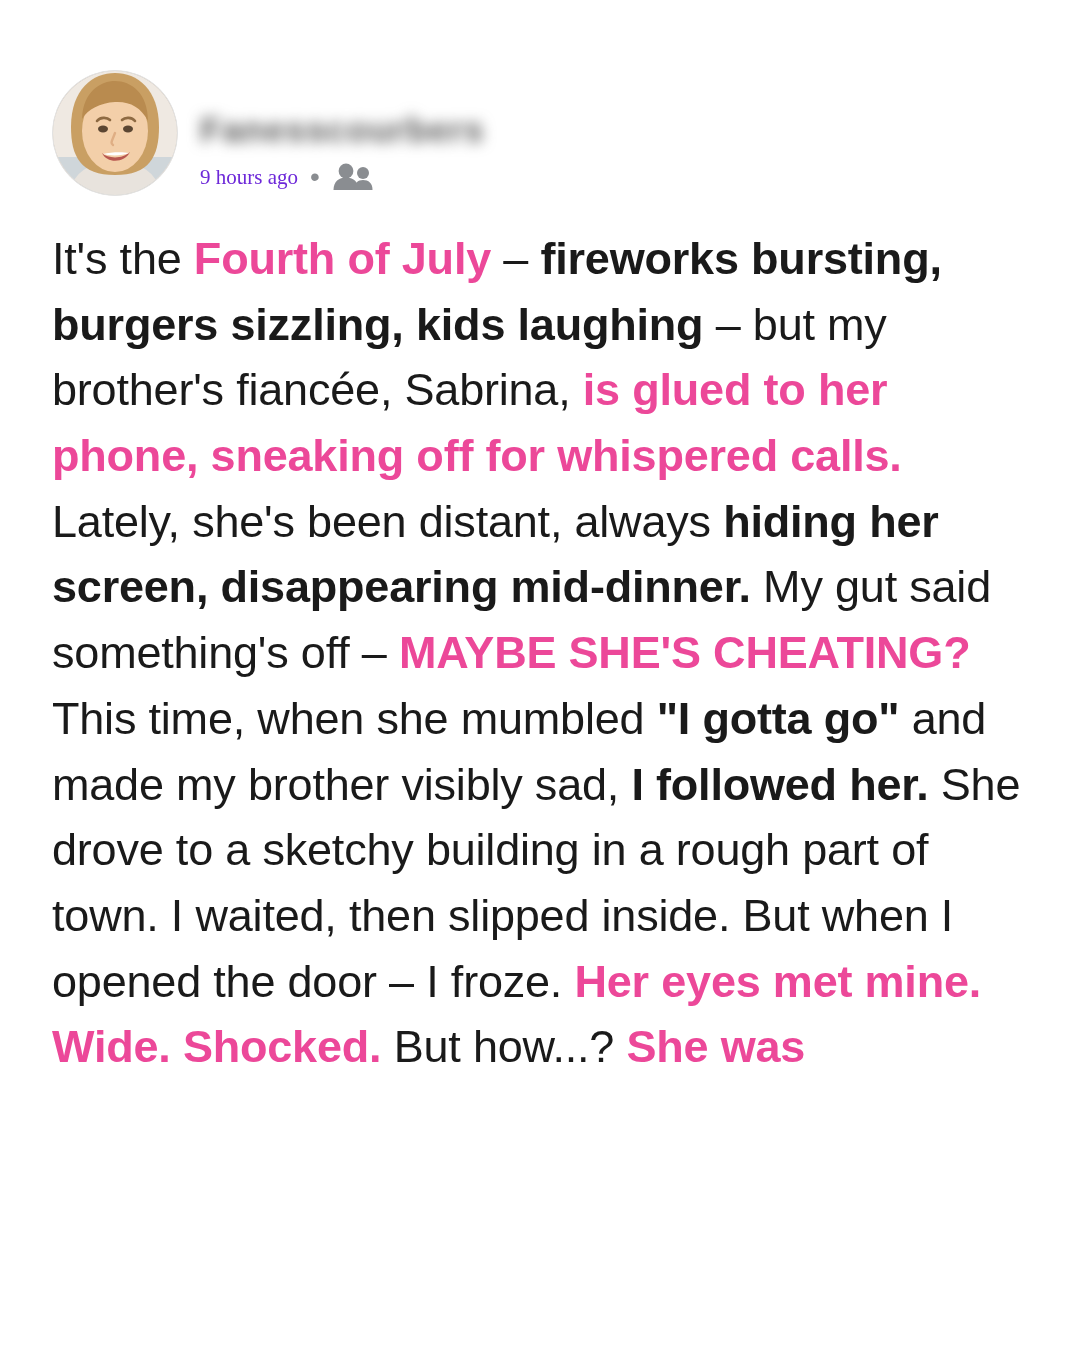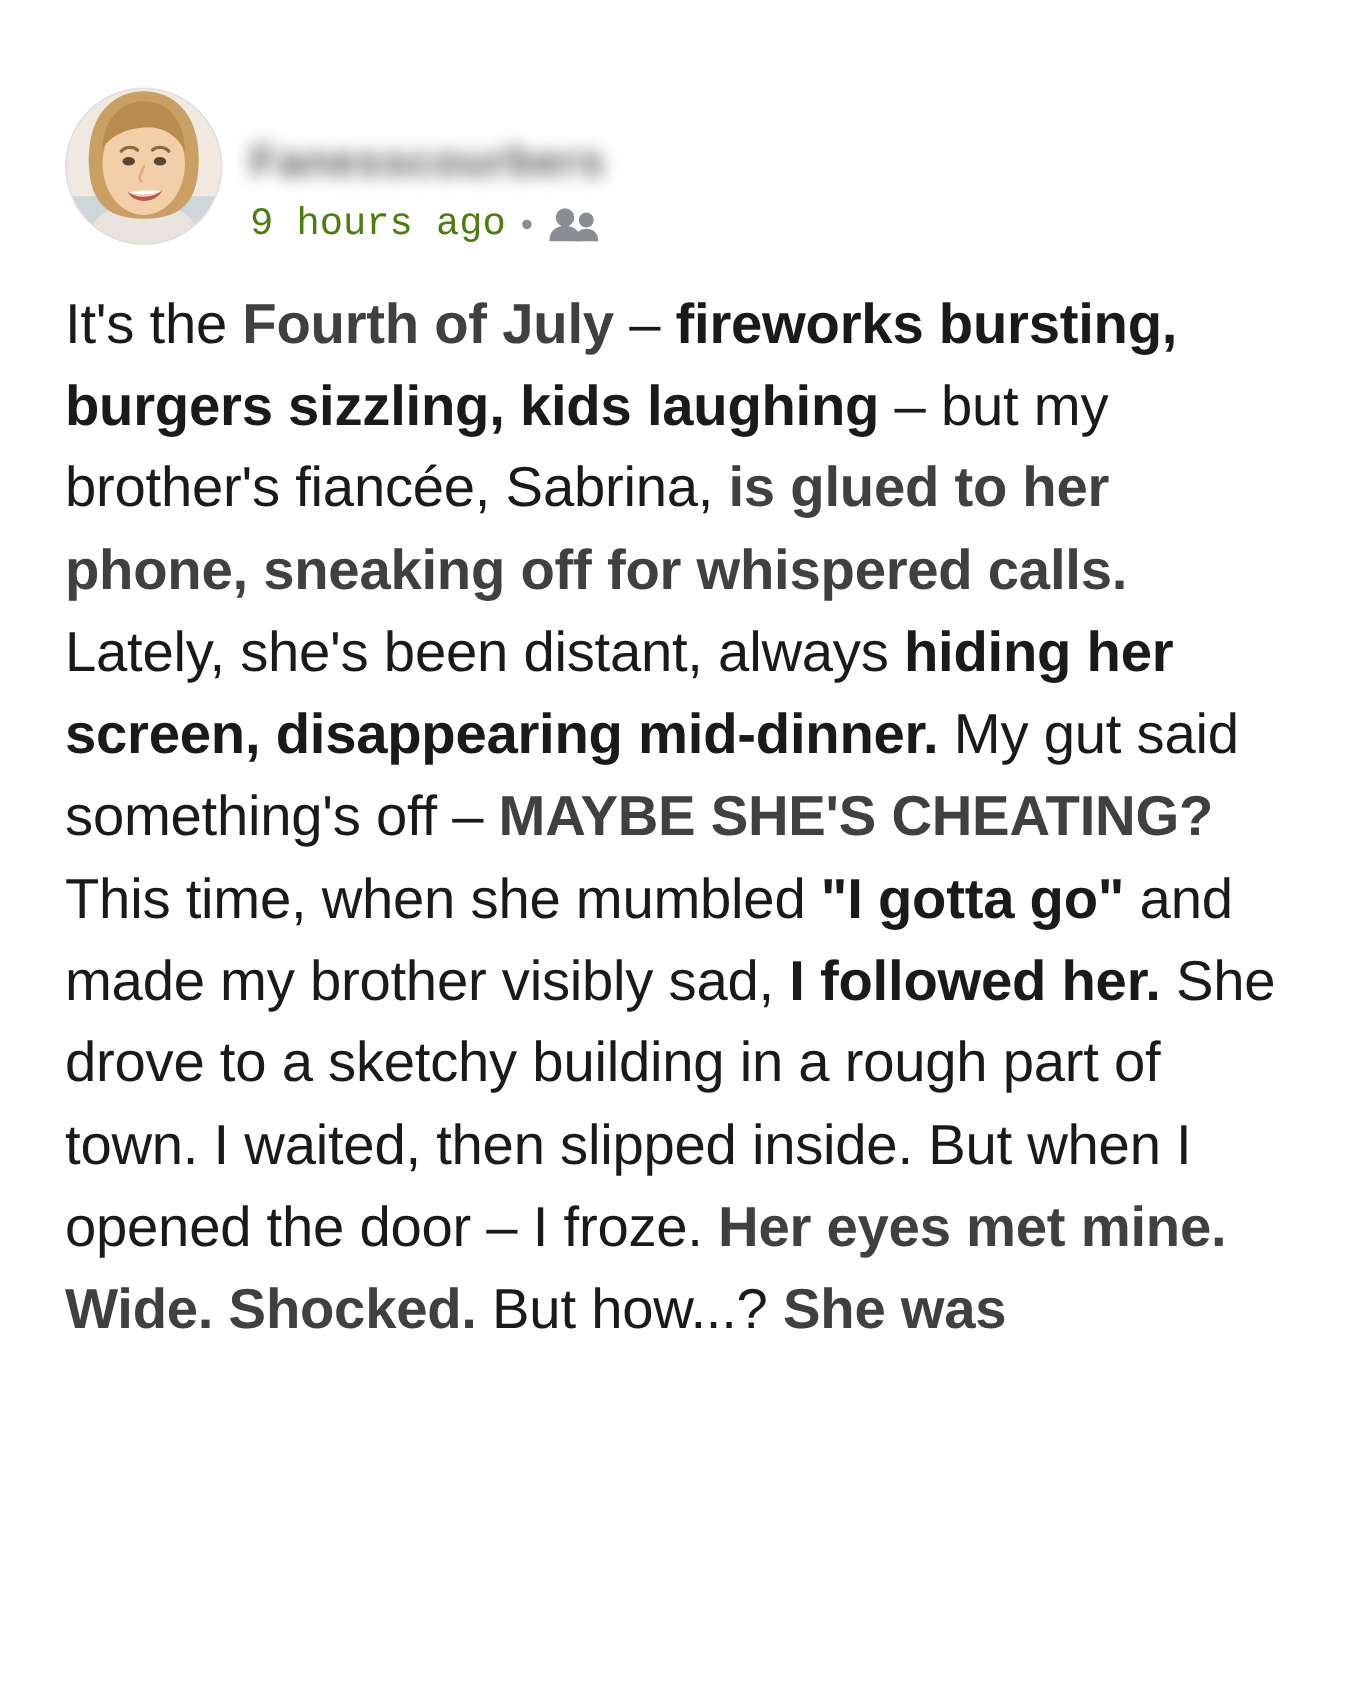--- a/index.html
+++ b/index.html
@@ -54,23 +54,23 @@
     margin-left: 4px;
   }
   .subline {
     display: flex;
     align-items: center;
     gap: 12px;
     margin-top: 12px;
     margin-left: 4px;
   }
   .timestamp {
-    font-size: 31px;
-    color: #4d7c0f;
-    font-family: Liberation Mono, monospace;
+    font-size: 21px;
+    color: #6d28d9;
+    font-family: Liberation Serif, serif;
   }
   .dot {
     font-size: 28px;
     color: #8a8d91;
     line-height: 1;
   }
   .audience-icon {
     display: inline-flex;
     align-items: center;
     color: #8a8d91;
@@ -79,21 +79,21 @@
 
   .body-text {
     margin-top: 6px;
     font-size: 45px;
     line-height: 1.46;
     color: #1a1a1a;
     letter-spacing: -0.2px;
     word-wrap: break-word;
   }
   .b { font-weight: bold; color: #1a1a1a; }
-  .r { color: #404040; font-weight: bold; }
+  .r { color: #ec4899; font-weight: bold; }
   .n { font-weight: normal; text-align: right; }
 </style>
 </head>
 <body>
 
 <div class="post">
 
   <div class="header">
 
     <div class="avatar">

